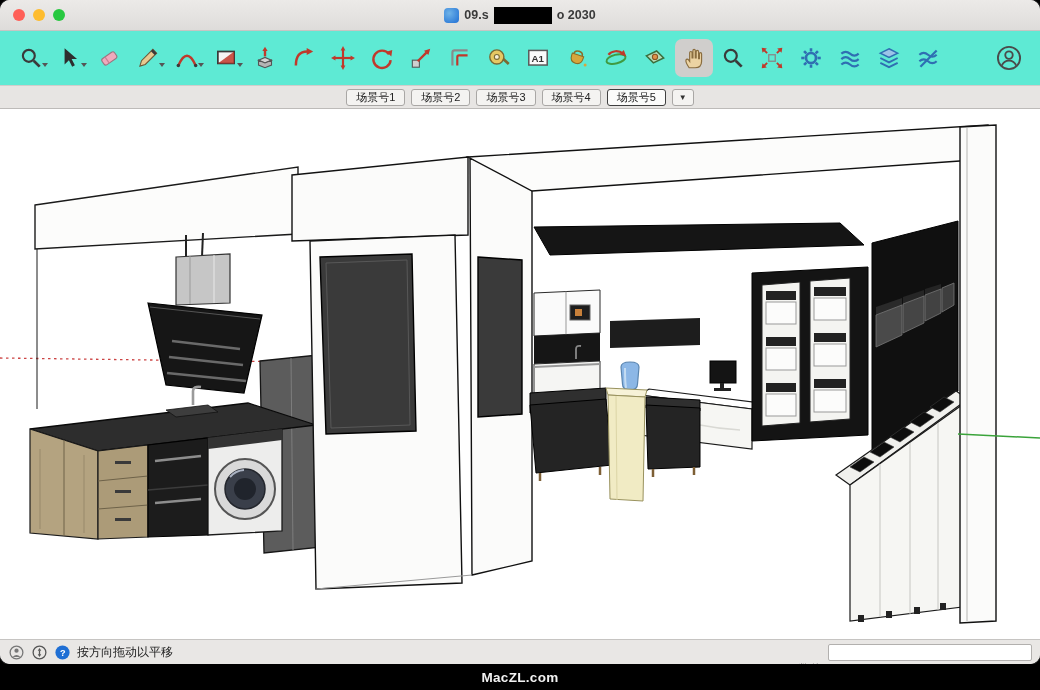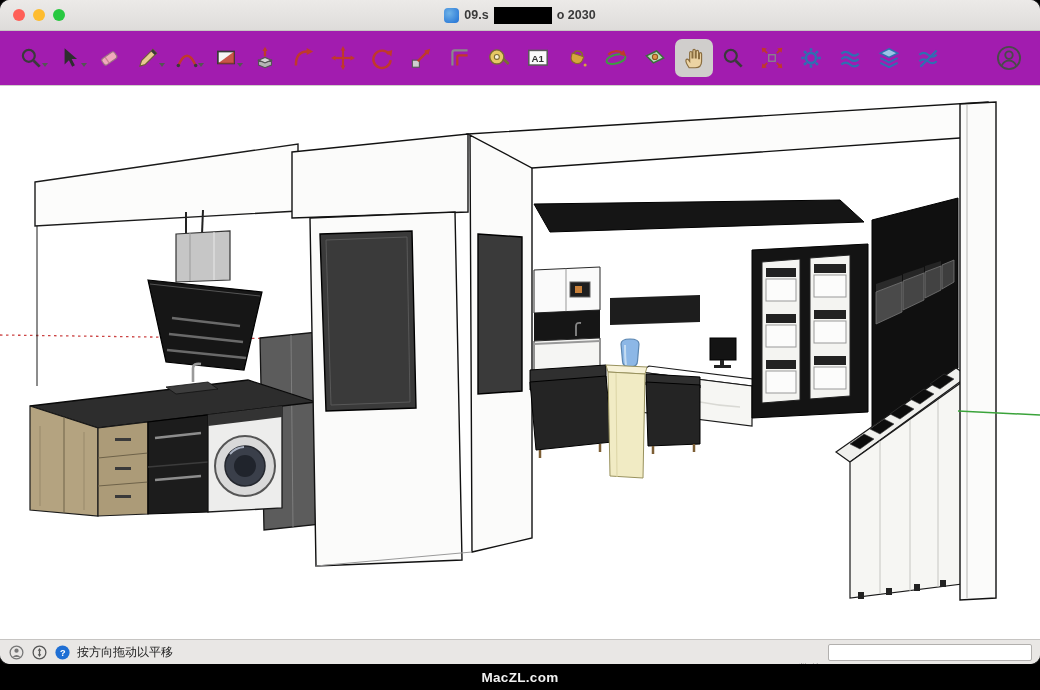--- a/index.html
+++ b/index.html
@@ -9,21 +9,21 @@
   .titlebar{height:30px;background:linear-gradient(#eceae8,#dedcda);border-bottom:1px solid #c7c5c3;position:relative;display:flex;align-items:center;justify-content:center;flex:0 0 auto;}
   .traffic{position:absolute;left:13px;top:9px;display:flex;gap:8px;}
   .light{width:12px;height:12px;border-radius:50%;}
   .light.red{background:#ff5f57;}
   .light.yellow{background:#febc2e;}
   .light.green{background:#28c840;}
   .title-wrap{display:flex;align-items:center;gap:5px;font-size:12.5px;font-weight:bold;color:#3a3a3a;}
   .app-icon{width:15px;height:15px;border-radius:4px;background:radial-gradient(circle at 35% 35%,#6fb3e8,#1f6fd4);}
   .redaction{width:58px;height:17px;background:#000;}
   
-  .toolbar{height:54px;background:#a21caf;border-bottom:1px solid #d0cecb;display:flex;align-items:center;padding:0 12px;gap:1px;flex:0 0 auto;}
+  .toolbar{height:54px;background:#5eead4;border-bottom:1px solid #d0cecb;display:flex;align-items:center;padding:0 12px;gap:1px;flex:0 0 auto;}
   .tool{width:38px;height:38px;display:flex;align-items:center;justify-content:center;position:relative;border:none;background:transparent;padding:0;cursor:default;}
   .tool.active{background:#d0cecc;border-radius:7px;}
   .tool .caret{position:absolute;right:2px;bottom:10px;width:0;height:0;border-left:3px solid transparent;border-right:3px solid transparent;border-top:4px solid #555;}
   .tool.account{margin-left:auto;}
   
   .tabbar{height:22px;background:#e7e5e3;border-bottom:1px solid #bdbbb9;display:flex;align-items:center;justify-content:center;gap:6px;font-size:11px;flex:0 0 auto;}
   .scene-tab{background:#f4f3f1;border:1px solid #a9a7a5;border-radius:3px;padding:1px 9px;color:#222;line-height:13px;}
   .scene-tab.selected{border:1.5px solid #3f3f3f;background:#fbfbfa;}
   .tab-dropdown{background:#f4f3f1;border:1px solid #a9a7a5;border-radius:3px;padding:1px 6px;color:#333;font-size:8px;line-height:13px;}
   
@@ -277,20 +277,28 @@
 
     <button class="tool account">
       <svg width="28" height="28" viewBox="0 0 24 24">
           <circle cx="12" cy="12" r="9.5" fill="none" stroke="#4a4a4a" stroke-width="1.6"></circle>
           <circle cx="12" cy="9.5" r="3.2" fill="none" stroke="#4a4a4a" stroke-width="1.6"></circle>
           <path d="M5.8 18.6 C7 15.5 9.3 14.2 12 14.2 C14.7 14.2 17 15.5 18.2 18.6" fill="none" stroke="#4a4a4a" stroke-width="1.6"></path>
         </svg>
     </button>
   </div>
 
+  <div class="tabbar">
+    <span class="scene-tab">场景号1</span>
+    <span class="scene-tab">场景号2</span>
+    <span class="scene-tab">场景号3</span>
+    <span class="scene-tab">场景号4</span>
+    <span class="scene-tab selected">场景号5</span>
+    <span class="tab-dropdown">▼</span>
+  </div>
 
   <div class="canvas">
     <svg viewBox="0 0 1040 534" width="1040" height="534">
 
       <line x1="0" y1="249" x2="302" y2="253" stroke="#cc4444" stroke-width="1.3" stroke-dasharray="2.5,3.5"></line>
 
       <g stroke="#1a1a1a" stroke-width="1.4" fill="#fcfcfb">
         <polygon points="35,96 298,58 298,125 35,140"></polygon>
         <line x1="37" y1="140" x2="37" y2="300" stroke-width="1"></line>
       </g>

